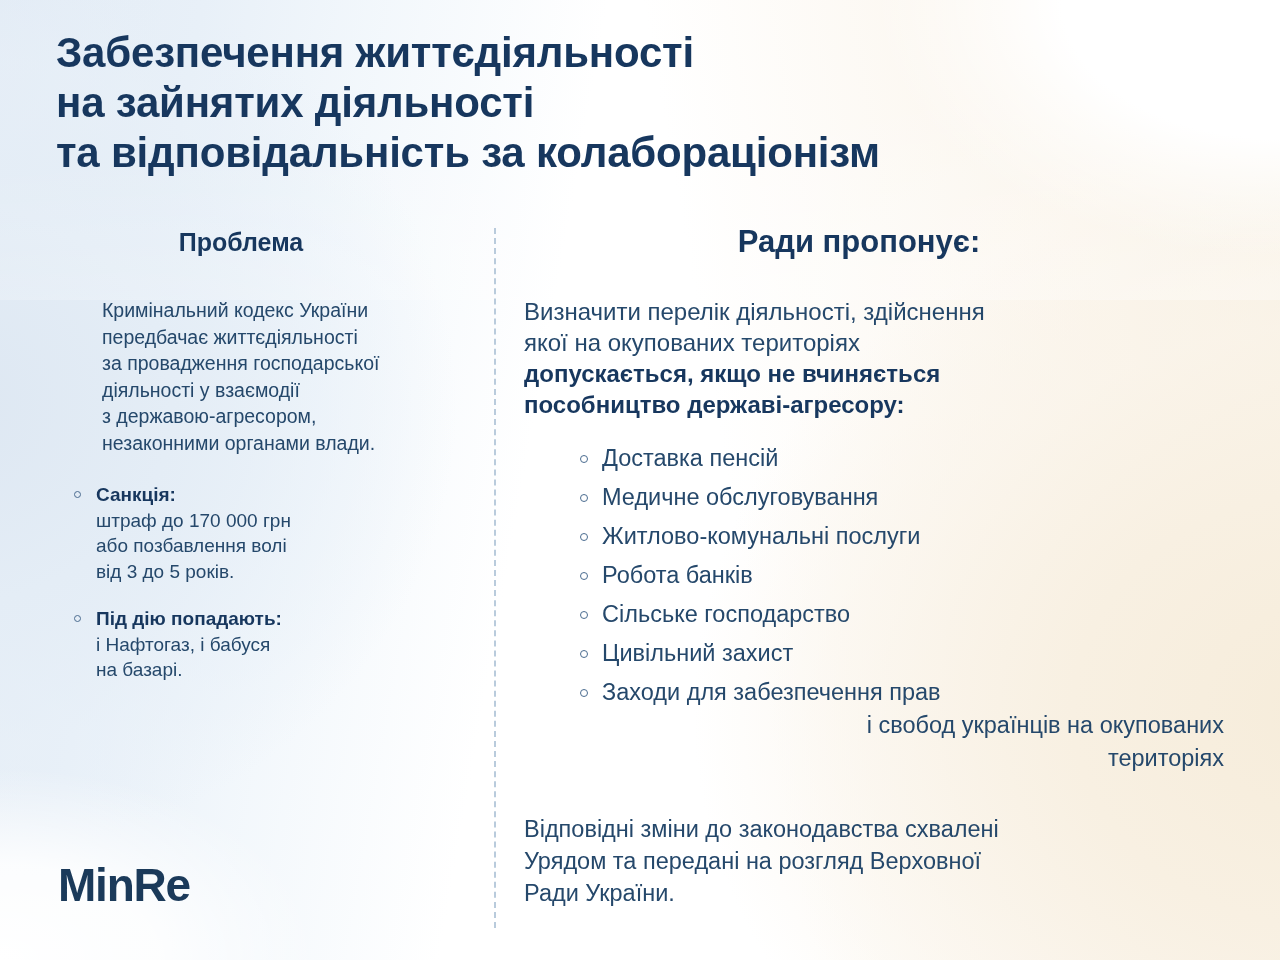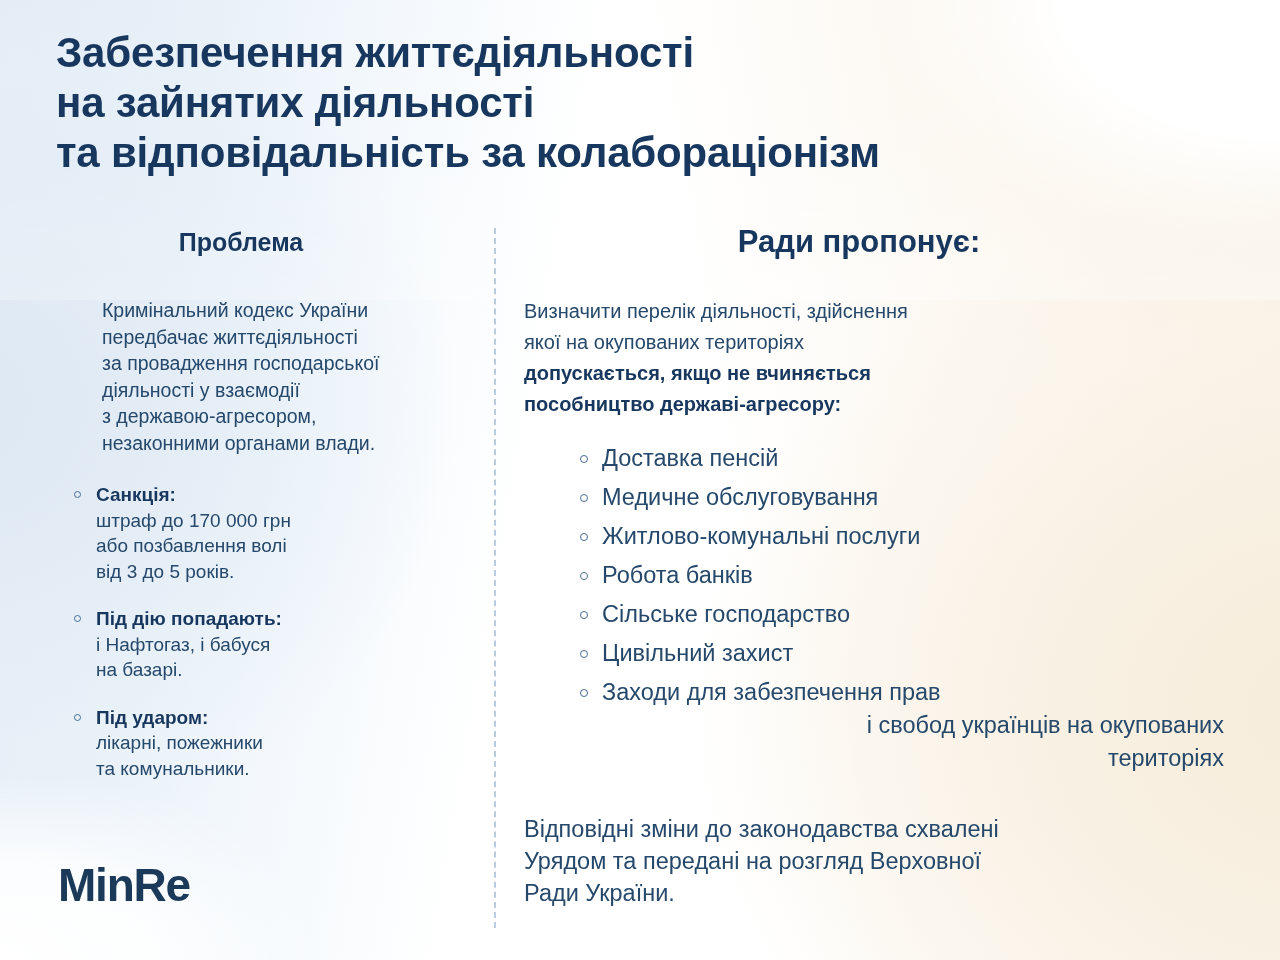--- a/index.html
+++ b/index.html
@@ -158,21 +158,21 @@
   }
   #right-col .col-heading {
     font-size: 31px;
     font-weight: bold;
     color: #17375e;
     text-align: center;
     margin: 0 0 36px 0;
     padding-right: 30px;
   }
   #right-col .lead {
-    font-size: 20px;
+    font-size: 24px;
     line-height: 31px;
     color: #25486b;
   }
   #right-col .lead .ln { display: block; white-space: nowrap; }
   #right-col .lead .ln.em { font-weight: bold; color: #17375e; }
 
   .bullets-right {
     list-style: none;
     margin: 22px 0 0 0;
     padding: 0 0 0 56px;
@@ -260,26 +260,20 @@
         <span class="ln">від 3 до 5 років.</span>
       </li>
 
       <li>
         <span class="bullet-dot"></span>
         <span class="b-title">Під дію попадають:</span>
         <span class="ln">і Нафтогаз, і бабуся</span>
         <span class="ln">на базарі.</span>
       </li>
 
-      <li>
-        <span class="bullet-dot"></span>
-        <span class="b-title">Під ударом:</span>
-        <span class="ln">лікарні, пожежники</span>
-        <span class="ln">та комунальники.</span>
-      </li>
 
     </ul>
   </div>
 
   <div id="right-col">
 
     <div class="col-heading">Ради пропонує:</div>
 
     <div class="lead">
       <span class="ln">Визначити перелік діяльності, здійснення</span>

